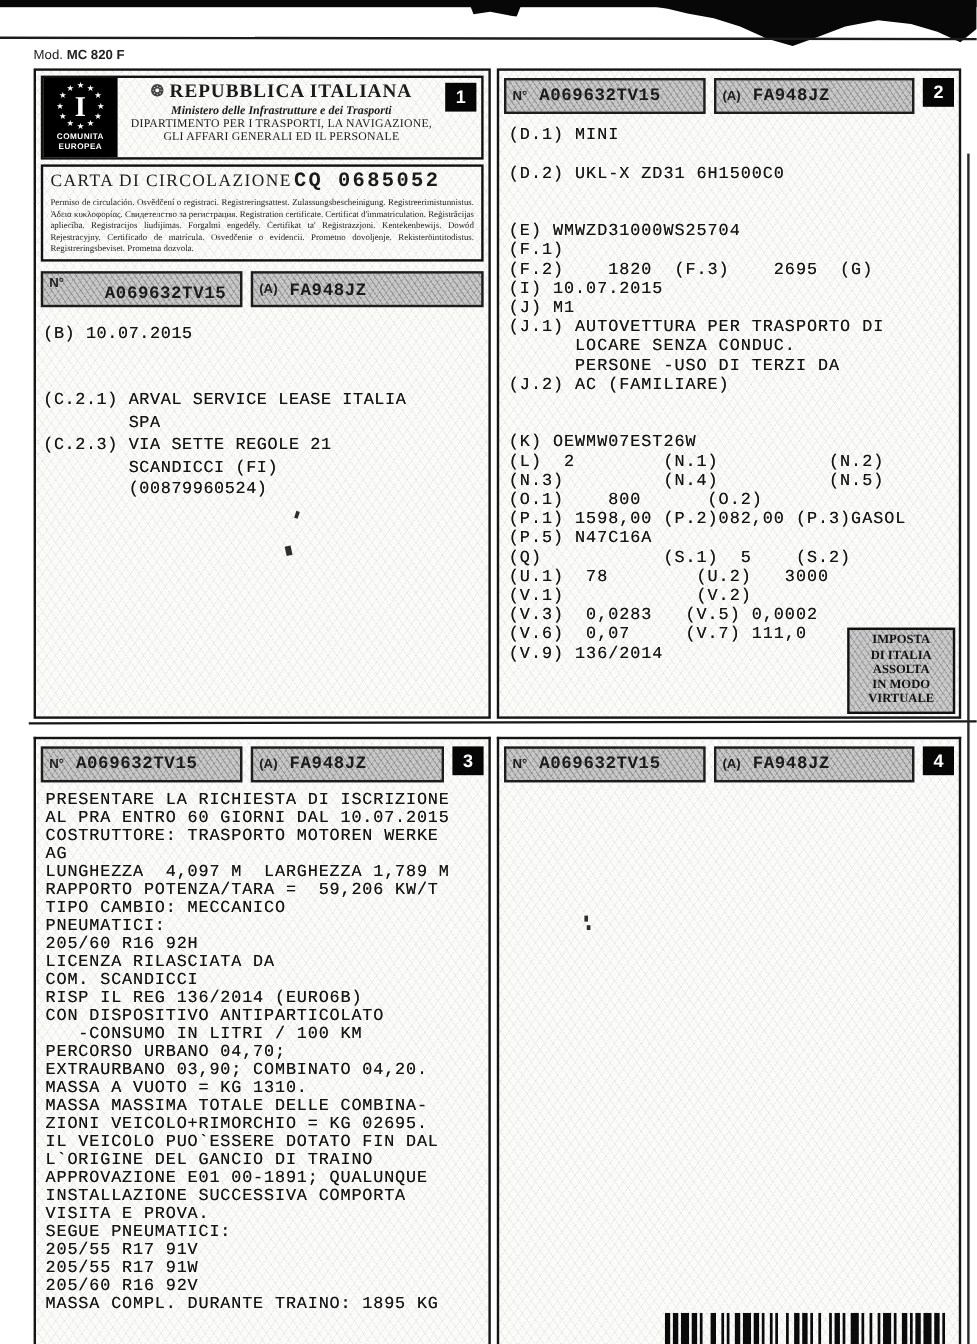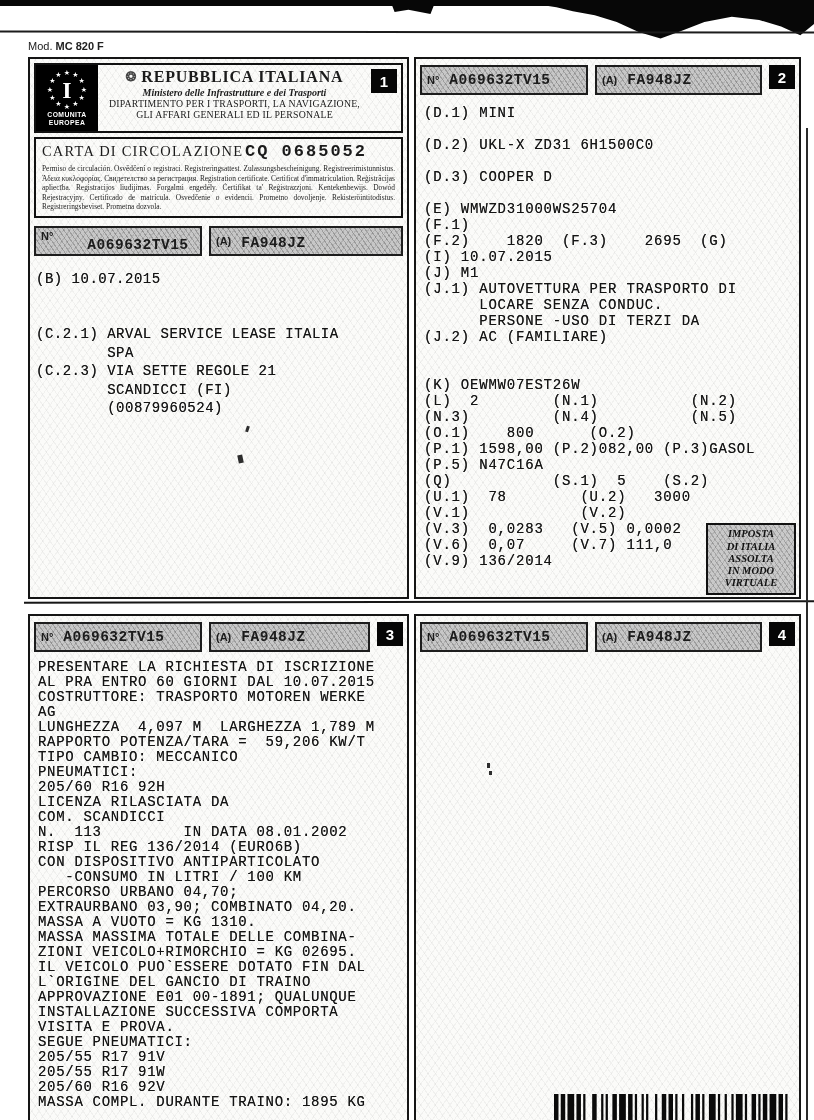--- a/index.html
+++ b/index.html
@@ -82,21 +82,21 @@
   .q3-body{margin:8px 4px 0 8px;font-size:14px;line-height:15px;letter-spacing:.7px;}
   
   .stamp{
     position:absolute;right:3px;bottom:2px;width:90px;height:72px;border:2px solid #111;box-sizing:border-box;
     background-color:#c9c9c9;
     background-image:
       repeating-linear-gradient(55deg, rgba(80,80,80,.3) 0 1px, transparent 1px 4px),
       repeating-linear-gradient(-55deg, rgba(130,130,130,.3) 0 1px, transparent 1px 5px);
     display:flex;align-items:center;justify-content:center;
   }
-  .stamp-inner{font-family:"Liberation Serif",serif;font-weight:700;font-size:10.5px;line-height:12.2px;text-align:center;color:#111;font-style:italic;}
+  .stamp-inner{font-family:"Liberation Serif",serif;font-weight:700;font-size:10.5px;line-height:12.2px;text-align:center;color:#111;}
   
   .barcode{position:absolute;left:138px;bottom:0;width:238px;height:26px;z-index:5;}
   .watermark{
     position:absolute;left:548px;top:1072px;width:266px;z-index:4;
     font-size:37px;font-weight:700;letter-spacing:1px;color:#a6a6a6;opacity:.58;white-space:nowrap;margin-top:44px;
   }
 </style>
 </head>
 <body>
 
@@ -192,21 +192,20 @@
       <span class="pvalue">FA948JZ</span>
     </div>
     <div class="badge">2</div>
   </div>
 
   <div class="q2-body body-mono">
       <div class="tline">(D.1) MINI</div>
       <div class="tline">&nbsp;</div>
       <div class="tline">(D.2) UKL-X ZD31 6H1500C0</div>
       <div class="tline">&nbsp;</div>
-      <div class="tline">(D.3) COOPER D</div>
       <div class="tline">&nbsp;</div>
       <div class="tline">(E) WMWZD31000WS25704</div>
       <div class="tline">(F.1)</div>
       <div class="tline">(F.2)    1820  (F.3)    2695  (G)</div>
       <div class="tline">(I) 10.07.2015</div>
       <div class="tline">(J) M1</div>
       <div class="tline">(J.1) AUTOVETTURA PER TRASPORTO DI</div>
       <div class="tline">      LOCARE SENZA CONDUC.</div>
       <div class="tline">      PERSONE -USO DI TERZI DA</div>
       <div class="tline">(J.2) AC (FAMILIARE)</div>
@@ -255,21 +254,20 @@
       <div class="tline">AL PRA ENTRO 60 GIORNI DAL 10.07.2015</div>
       <div class="tline">COSTRUTTORE: TRASPORTO MOTOREN WERKE</div>
       <div class="tline">AG</div>
       <div class="tline">LUNGHEZZA  4,097 M  LARGHEZZA 1,789 M</div>
       <div class="tline">RAPPORTO POTENZA/TARA =  59,206 KW/T</div>
       <div class="tline">TIPO CAMBIO: MECCANICO</div>
       <div class="tline">PNEUMATICI:</div>
       <div class="tline">205/60 R16 92H</div>
       <div class="tline">LICENZA RILASCIATA DA</div>
       <div class="tline">COM. SCANDICCI</div>
-      <div class="tline">N.  113         IN DATA 08.01.2002</div>
       <div class="tline">RISP IL REG 136/2014 (EURO6B)</div>
       <div class="tline">CON DISPOSITIVO ANTIPARTICOLATO</div>
       <div class="tline">   -CONSUMO IN LITRI / 100 KM</div>
       <div class="tline">PERCORSO URBANO 04,70;</div>
       <div class="tline">EXTRAURBANO 03,90; COMBINATO 04,20.</div>
       <div class="tline">MASSA A VUOTO = KG 1310.</div>
       <div class="tline">MASSA MASSIMA TOTALE DELLE COMBINA-</div>
       <div class="tline">ZIONI VEICOLO+RIMORCHIO = KG 02695.</div>
       <div class="tline">IL VEICOLO PUO`ESSERE DOTATO FIN DAL</div>
       <div class="tline">L`ORIGINE DEL GANCIO DI TRAINO</div>

